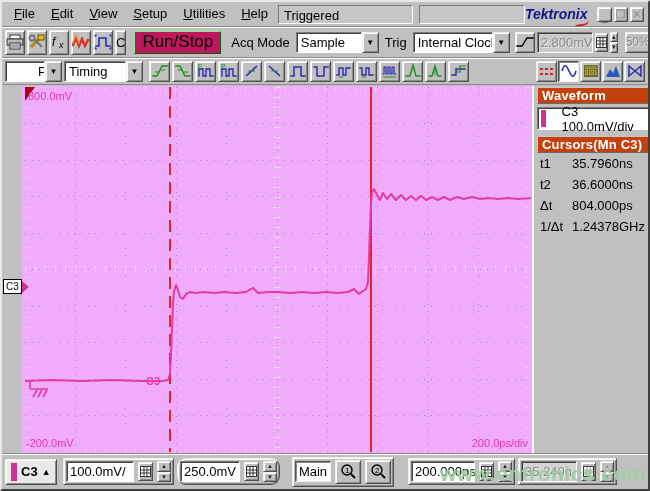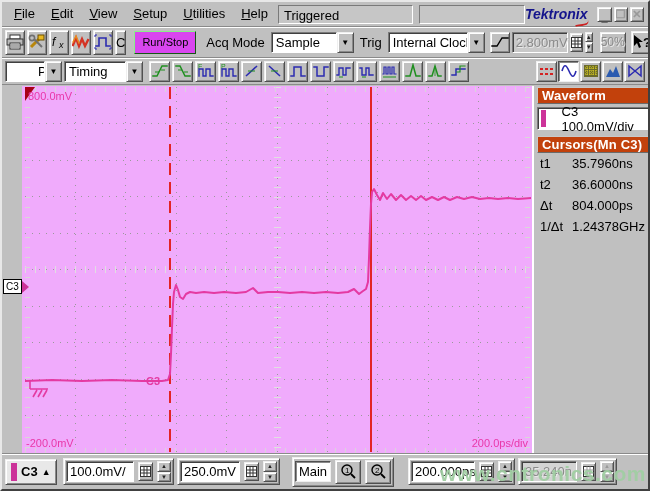--- a/index.html
+++ b/index.html
@@ -31,22 +31,22 @@
   .tb1{height:31px;}
   .tb2{height:27px;}
   .tbtn{width:25px;height:25px;display:flex;align-items:center;justify-content:center;}
   .tbtn-sm{width:21px;height:21px;display:flex;align-items:center;justify-content:center;}
   .lbl{font-size:13px;color:#000;padding:0 4px;white-space:nowrap;}
   .combo{display:flex;height:21px;}
   .combo .val{background:#fff;border:1px solid;border-color:#7a7a7a #fff #fff #7a7a7a;
     box-shadow:inset 1px 1px 0 #404040;font-size:13px;padding:1px 4px;display:flex;align-items:center;
     white-space:nowrap;overflow:hidden;}
   .combo .drop{width:17px;display:flex;align-items:center;justify-content:center;font-size:8px;color:#000;}
-  .runstop{height:23px;padding:0 7px;font-size:11px;display:flex;align-items:center;
-    background:#d946ef;border:1px solid;border-color:#8af08a #155515 #155515 #8af08a;}
+  .runstop{height:23px;padding:0 7px;font-size:17px;display:flex;align-items:center;
+    background:#be185d;border:1px solid;border-color:#8af08a #155515 #155515 #8af08a;}
   .field{height:21px;font-size:13px;display:flex;align-items:center;padding:0 3px;white-space:nowrap;}
   .disabled-txt{color:#8a8a8a;text-shadow:1px 1px 0 #e8e8e8;}
   .spin{width:14px;height:21px;display:flex;flex-direction:column;}
   .spin .sb{flex:1;display:flex;align-items:center;justify-content:center;font-size:6px;color:#222;}
   .kbtn{width:15px;height:19px;display:flex;align-items:center;justify-content:center;}
   .group{display:flex;align-items:center;gap:4px;padding:2px;}
   
   .main{position:relative;height:372px;background:#c0c0c0;}
   .plot{position:absolute;left:20px;top:1px;width:512px;height:367px;background:#f0abfc;
     border-right:2px solid #fff;}
@@ -400,21 +400,21 @@
             <rect x="0.5" y="0.5" width="10" height="10" fill="#fff" stroke="#333"></rect>
         <path d="M0.5,4 h10 M0.5,7 h10 M4,0.5 v10 M7,0.5 v10" stroke="#333" fill="none"></path>
           </svg>
         </div>
       <div class="spin">
         <div class="sb raised">▲</div>
           <div class="sb raised">▼</div>
         </div>
       </div>
 
-    <div class="group raised" style="margin-left:3px;">
+    <div class="group raised" style="margin-left:3px;border-radius:9px;">
       <div class="field sunken" style="width:60px;">
         <span>250.0mV</span>
         </div>
       <div class="kbtn raised">
         <svg width="11" height="11" viewBox="0 0 11 11">
             <rect x="0.5" y="0.5" width="10" height="10" fill="#fff" stroke="#333"></rect>
         <path d="M0.5,4 h10 M0.5,7 h10 M4,0.5 v10 M7,0.5 v10" stroke="#333" fill="none"></path>
           </svg>
         </div>
       <div class="spin">

